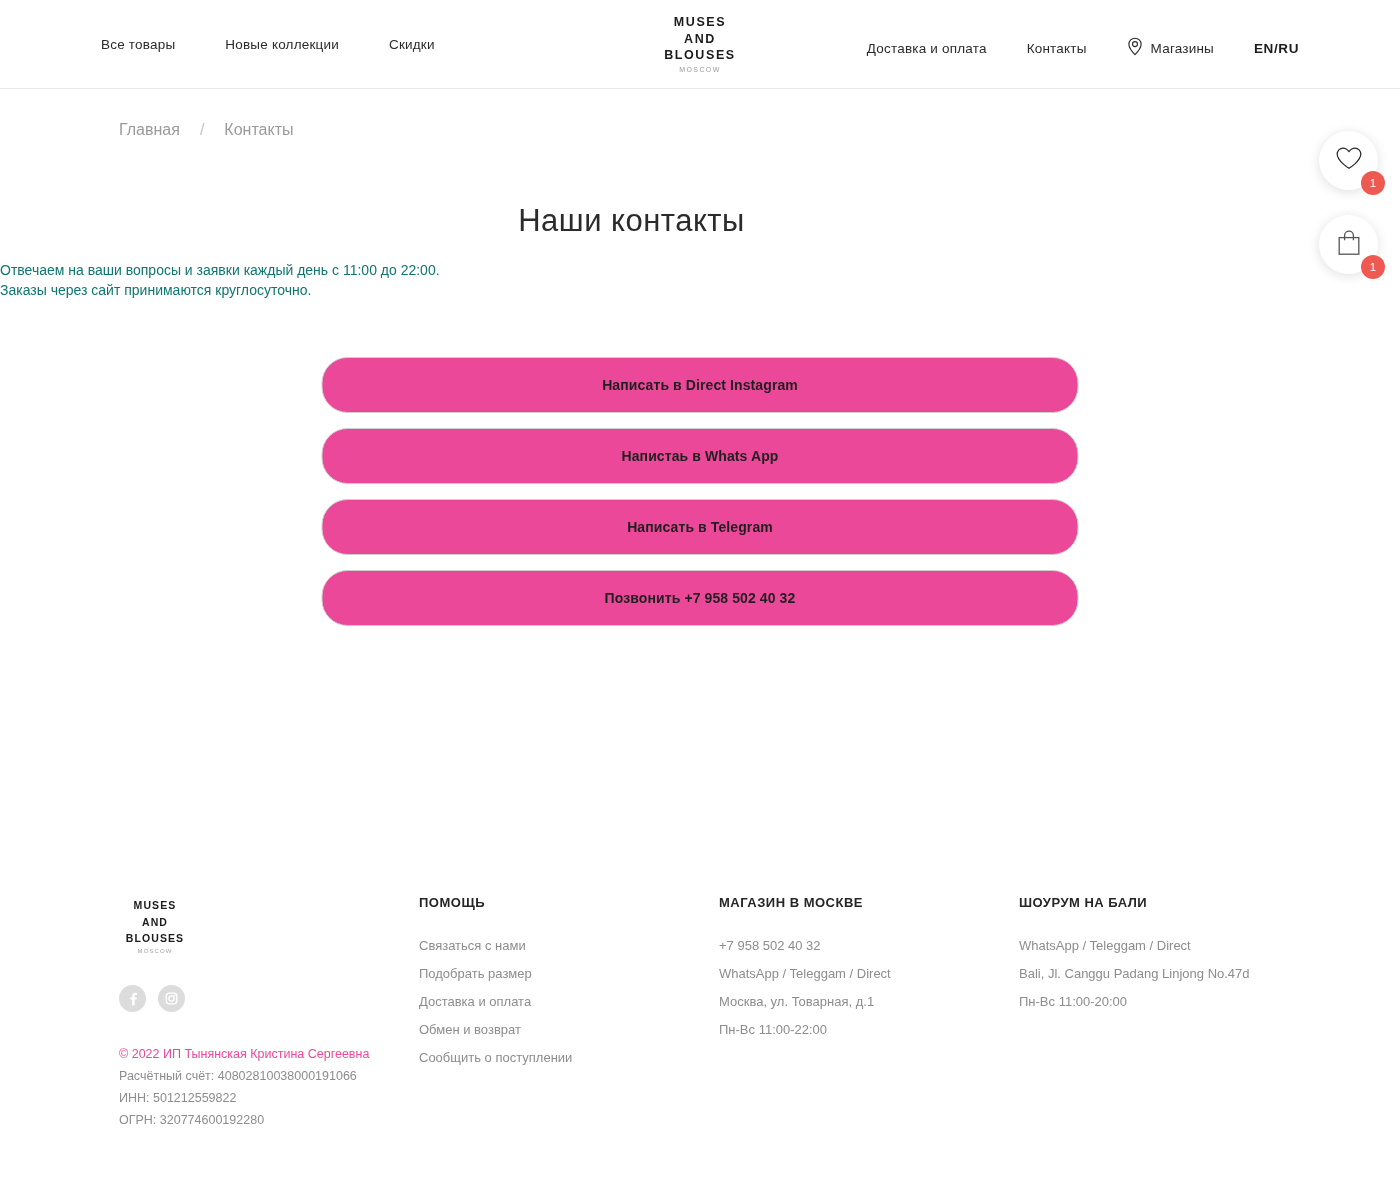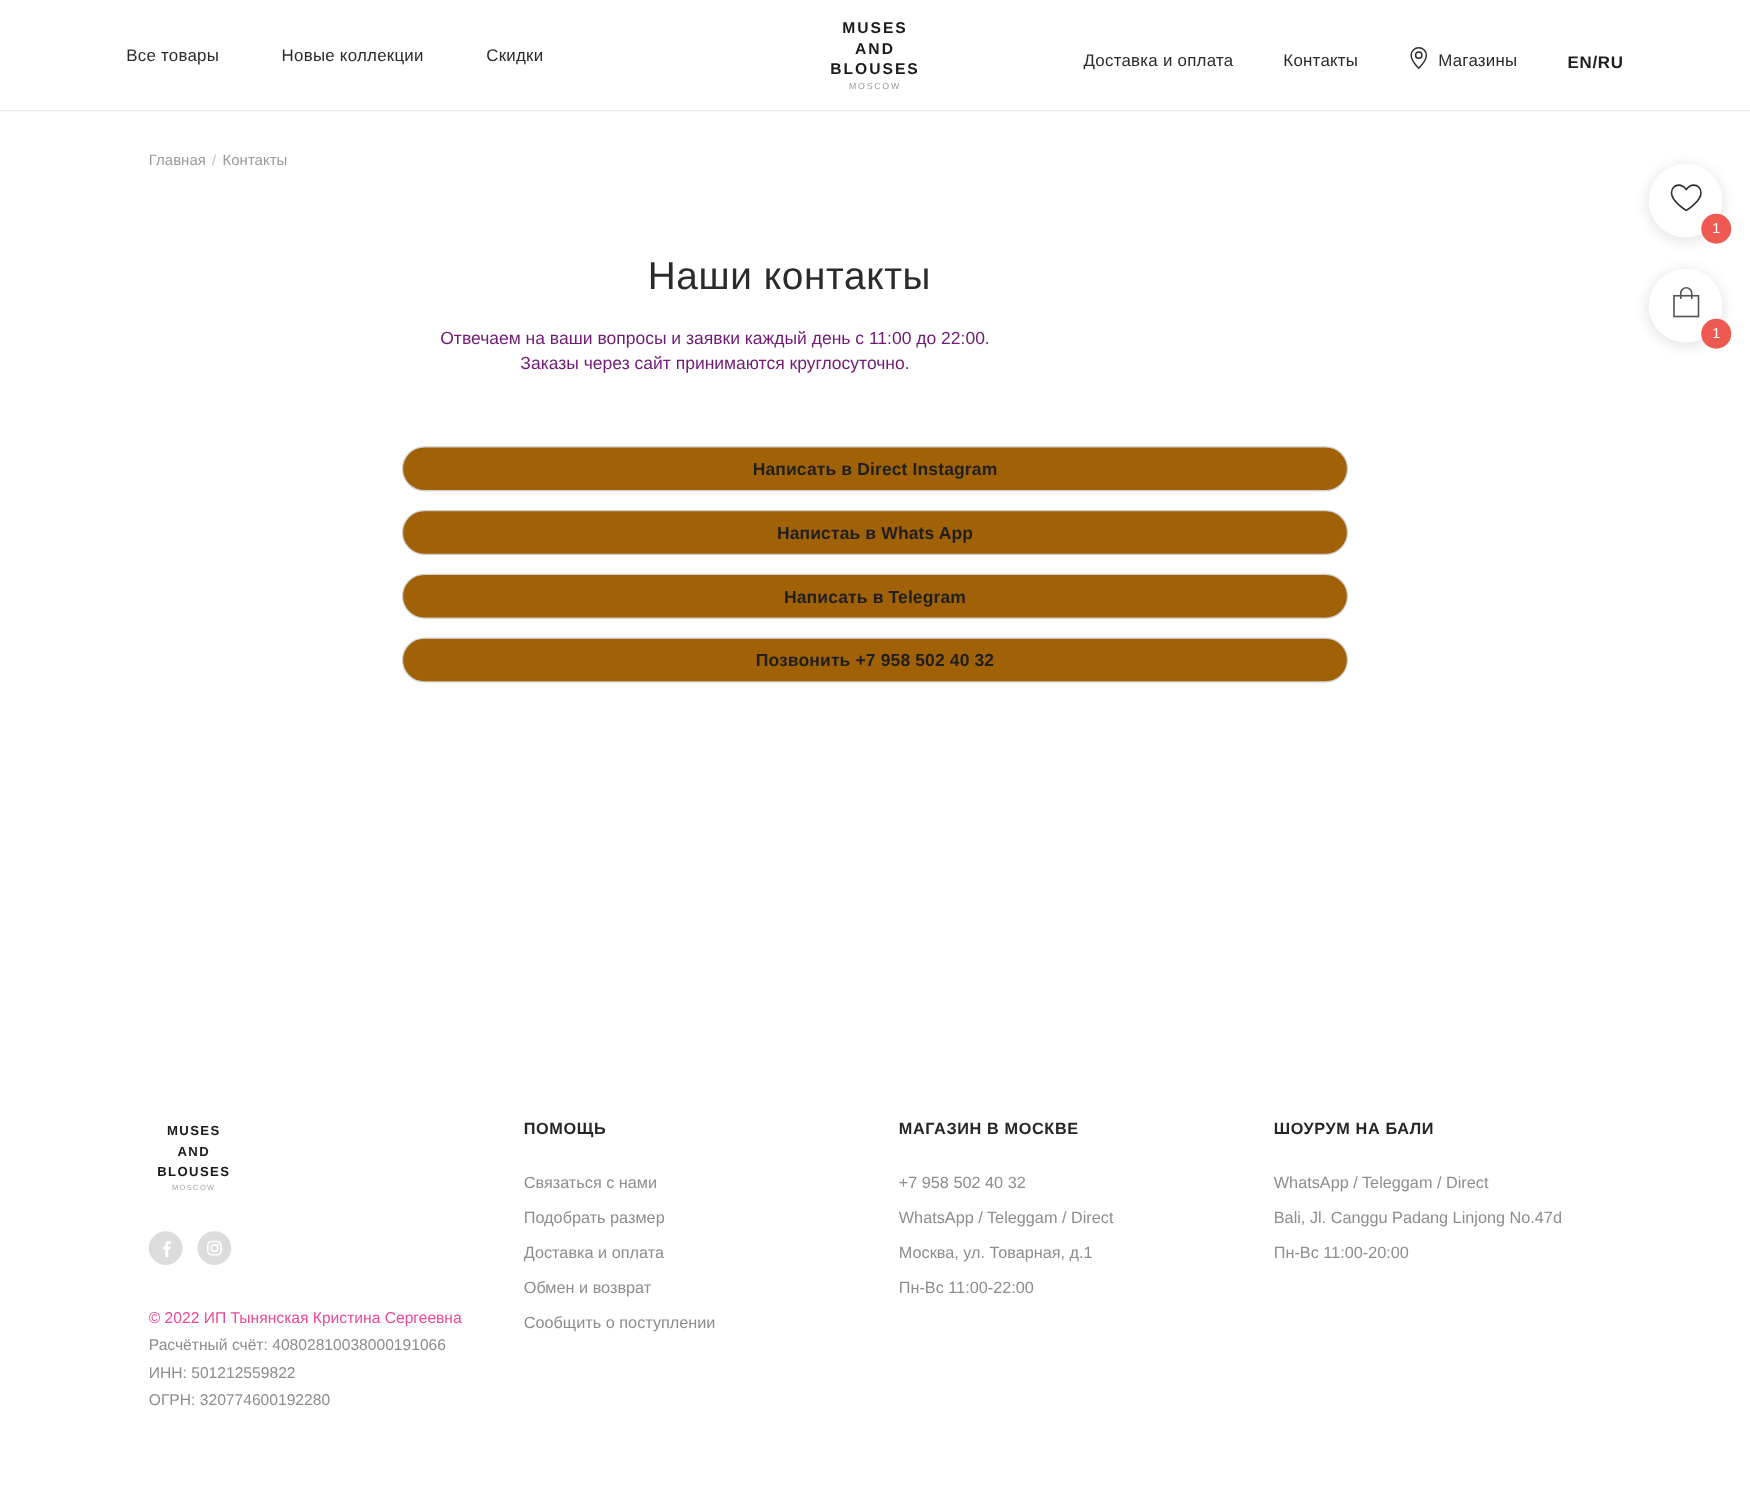--- a/index.html
+++ b/index.html
@@ -44,22 +44,22 @@
     font-size:12.5px; font-weight:700; letter-spacing:1.6px;
     line-height:16.5px; color:#1b1b1b;
   }
   .logo-sub{
     font-size:7px; letter-spacing:1.4px; color:#9a9a9a; margin-top:2px;
   }
 
   
   .breadcrumb{
     position:absolute; left:119px; top:121px;
-    display:flex; align-items:center; gap:5px;
-    font-size:12px; color:#9b9b9b;
+    display:flex; align-items:center; gap:20px;
+    font-size:16px; color:#9b9b9b;
   }
   .breadcrumb a{ color:#9b9b9b; text-decoration:none; cursor:pointer; }
   .breadcrumb .sep{ color:#c4c4c4; }
   .breadcrumb .cur{ color:#9b9b9b; }
 
   
   .floaters{ position:absolute; right:21px; top:131px; width:60px; }
   .fab{
     position:relative; width:59px; height:59px; border-radius:50%;
     background:#fff; box-shadow:0 2px 12px rgba(0,0,0,.13);
@@ -72,31 +72,31 @@
     background:#ee5a52; color:#fff;
     font-size:11.5px; display:flex; align-items:center; justify-content:center;
   }
 
   
   .page-title{
     position:absolute; top:203px; left:0; width:1263px; text-align:center;
     font-size:31px; font-weight:400; letter-spacing:.5px; color:#2b2b2b;
   }
   .intro{
-    position:absolute; top:261px; left:0; width:1144px; text-align:center;
-    font-size:14px; line-height:19.5px; color:#701a75;
+    position:absolute; top:261px; left:0; width:1144px; text-align:left;
+    font-size:14px; line-height:19.5px; color:#0f766e;
   }
 
   .cta-list{
     position:absolute; top:357px; left:50%; transform:translateX(-50%);
     width:757px;
   }
   .cta{
-    width:757px; height:36px; border:1px solid #cfcfcf; border-radius:26px;
-    background:#a16207; display:flex; align-items:center; justify-content:center;
+    width:757px; height:56px; border:1px solid #cfcfcf; border-radius:26px;
+    background:#ec4899; display:flex; align-items:center; justify-content:center;
     font-size:14px; font-weight:700; color:#1f1f1f; letter-spacing:.1px;
     margin-bottom:15px; cursor:pointer;
   }
   .cta:last-child{ margin-bottom:0; }
 
   
   .footer{ position:absolute; top:885px; left:0; width:1400px; }
   .f-logo{ position:absolute; left:119px; top:12px; width:72px; text-align:center; }
   .f-logo .l{ font-size:10.5px; font-weight:700; letter-spacing:1.1px; line-height:16.5px; color:#1b1b1b;}
   .f-logo .s{ font-size:6px; letter-spacing:1.1px; color:#a5a5a5; margin-top:1px;}

